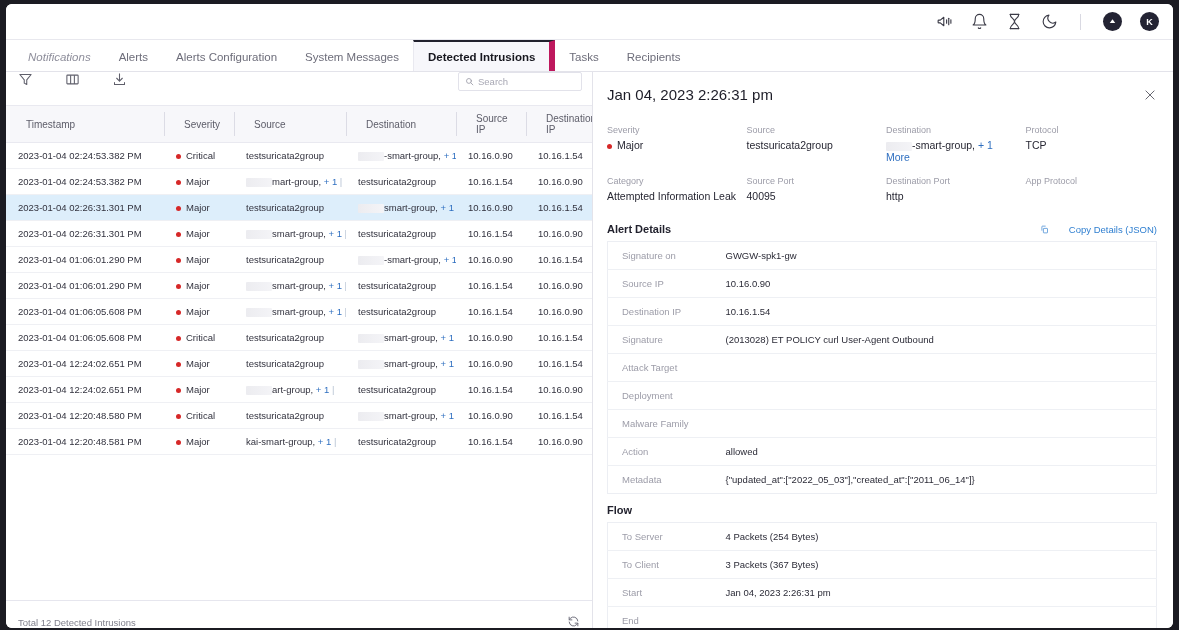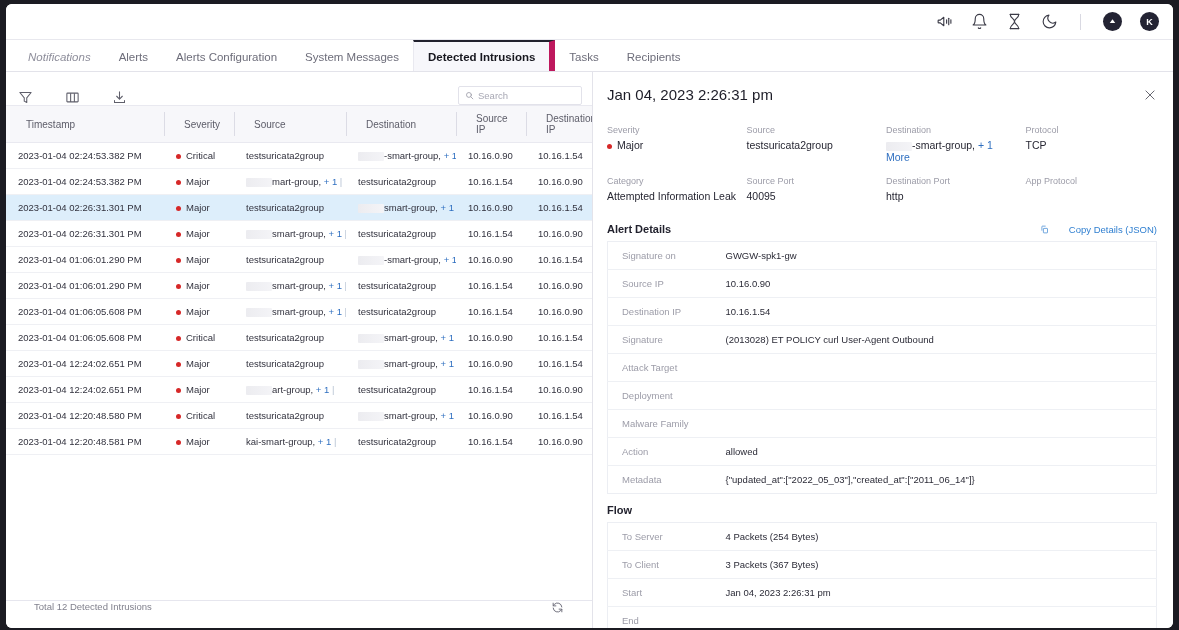--- a/index.html
+++ b/index.html
@@ -75,21 +75,21 @@
   
   .left {
     width: 587px; flex: 0 0 587px;
     border-right: 1px solid #e3e3ea;
     display: flex; flex-direction: column;
     min-height: 0;
     background: #fff;
   }
   .listtoolbar {
     height: 33px; flex: 0 0 33px;
-    display: flex; align-items: flex-end;
+    display: flex; align-items: flex-start;
     padding: 0 10px 0 12px;
     gap: 32px;
   }
   .tbicon { width: 15px; height: 15px; color: #5f5f6b; cursor: pointer; }
   .tbicon svg { width: 100%; height: 100%; display: block; }
   .spacer { flex: 1 1 auto; }
   .searchbox {
     width: 124px; height: 19px;
     border: 1px solid #e2e2ea; border-radius: 2px;
     display: flex; align-items: center; gap: 4px;
@@ -135,22 +135,22 @@
   .redact {
     display: inline-block; width: 26px; height: 9px;
     background: linear-gradient(90deg,#ececf0,#f4f4f7);
     vertical-align: middle; border-radius: 1px;
   }
   .more { color: #2f6fc0; }
   .morecut { color: #b8c4d4; }
   .footer {
     flex: 0 0 28px; height: 28px;
     border-top: 1px solid #e6e6ee;
-    display: flex; align-items: flex-start;
-    padding: 0 28px;
+    display: flex; align-items: flex-end;
+    padding: 0 12px;
     font-size: 9.5px; color: #81818d; gap: 24px;
   }
   .footer .refresh { margin-left: auto; width: 13px; height: 13px; color: #6d6d7a; cursor: pointer; }
   .footer .refresh svg { width: 100%; height: 100%; display: block; }
 
   
   .right {
     flex: 1 1 auto; min-width: 0;
     padding: 14px 16px 0 14px;
     overflow: hidden;

